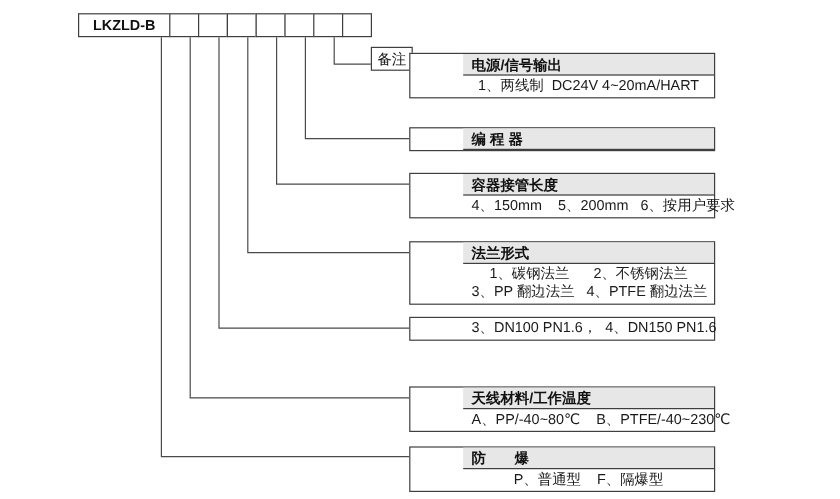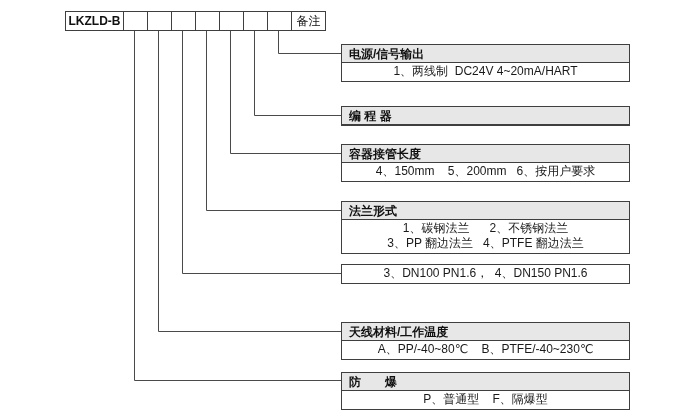--- a/index.html
+++ b/index.html
@@ -18,31 +18,32 @@
   }
   .mbox {
     border:1px solid #3f3f3f;
     background:#ffffff;
     height:20px;
     display:flex; align-items:center; justify-content:center;
     font-size:12px; font-weight:bold; color:#111;
     white-space:pre;
   }
   .mbox + .mbox { margin-left:-1px; }
-  .mbox.prefix { width:59px; }
+  .mbox.prefix { width:77px; }
   .mbox.cell   { width:25px; }
-  .mbox.remark { width:35px; font-weight:normal; }
+  .mbox.remark { width:35px; font-weight:normal;margin-top:28px; }
   
   #connectors { position:absolute; left:0; top:0; }
   #connectors polyline { fill:none; stroke:#4a4a4a; stroke-width:1; }
   
   .section {
-    position:absolute; left:341px; width:289px;
+    position:absolute; left:341px; width:255px;
     border:1px solid #3f3f3f;
     background:#ffffff;
+    padding-left:44px;
   }
   .sec-header {
     background:#e7e7e7;
     border-bottom:1px solid #3f3f3f;
     font-size:12px; font-weight:bold; color:#111;
     line-height:16px; height:18px;
     padding:1px 7px 0 7px;
     white-space:pre;
   }
   .sec-body { padding:1px 7px 2px 7px;text-align:center; }

